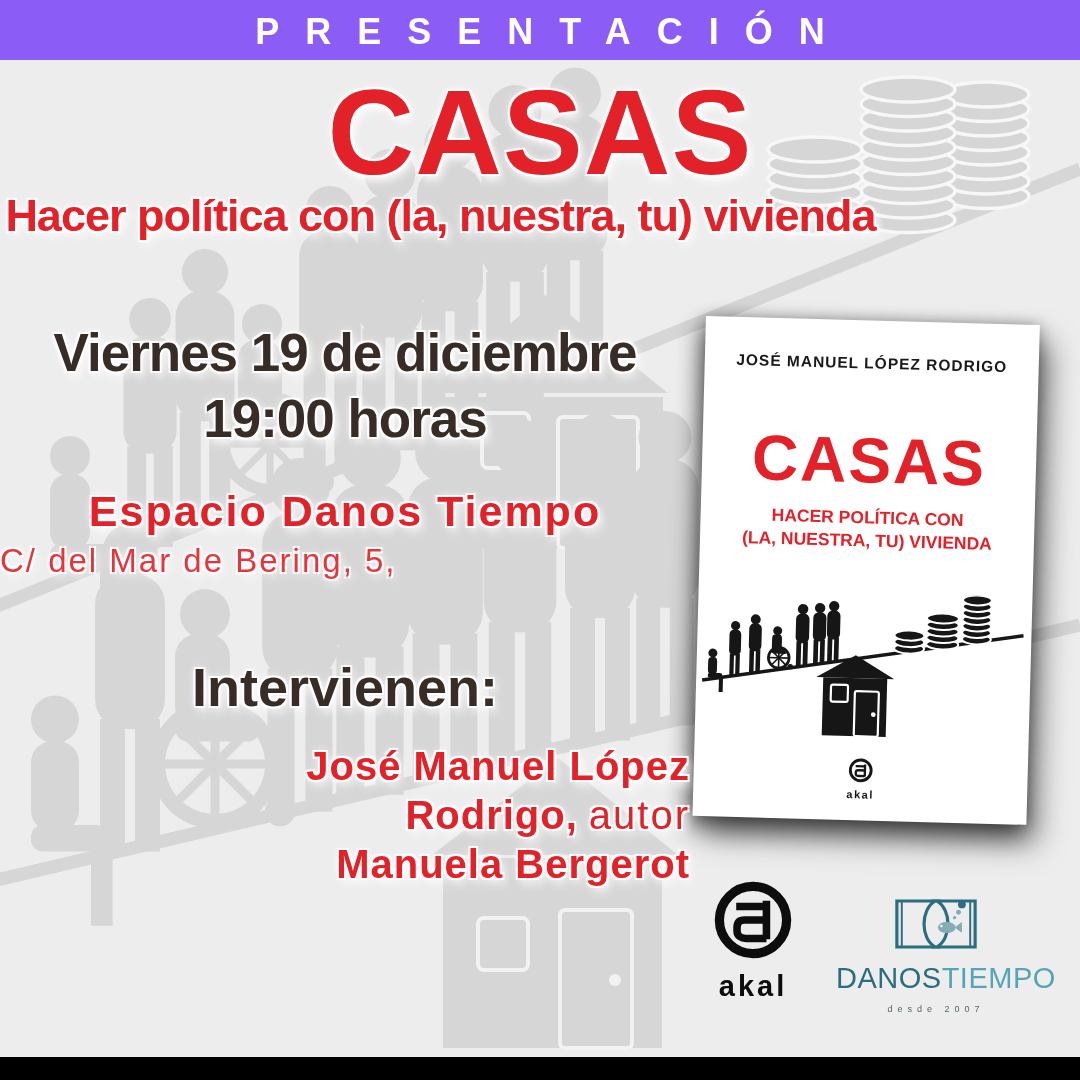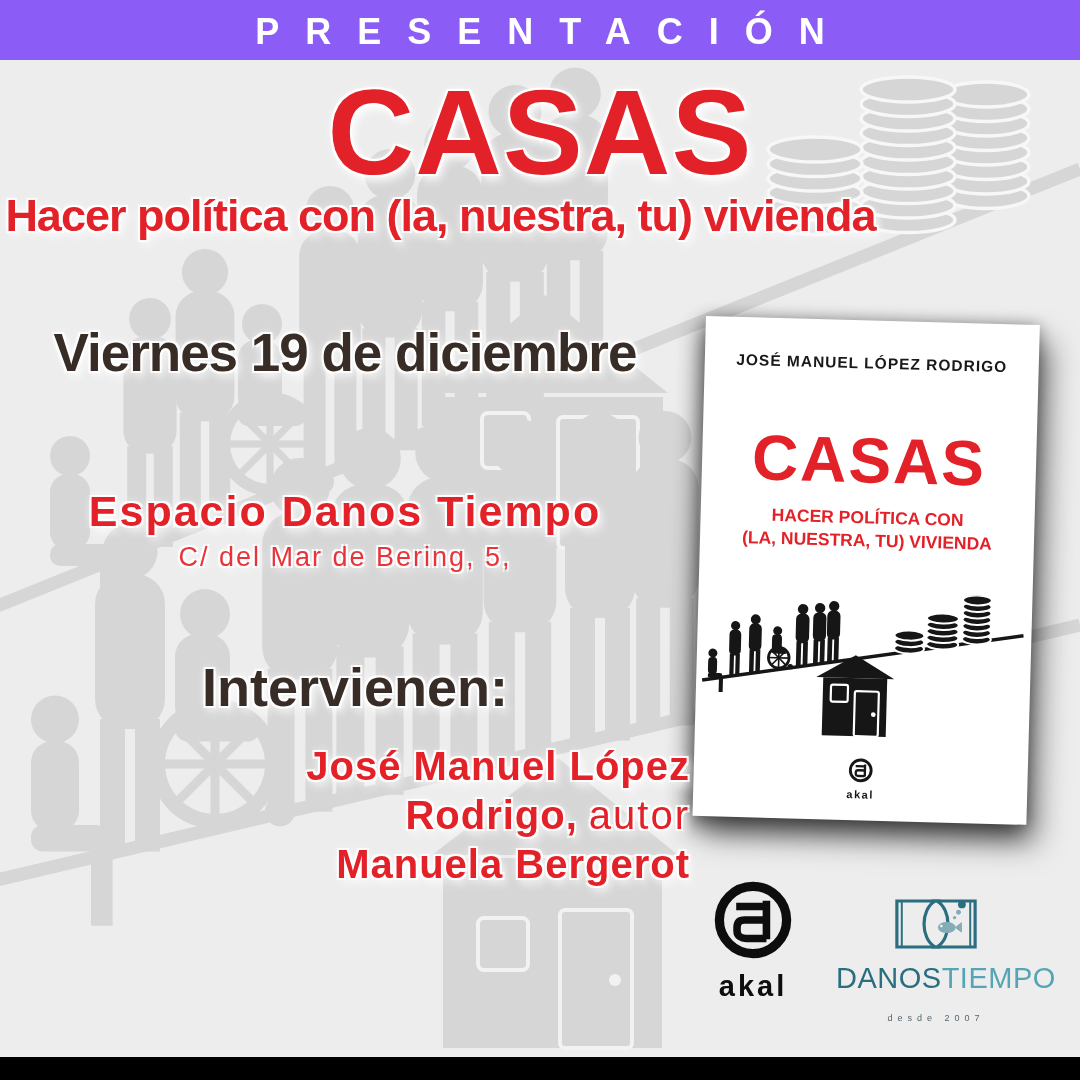--- a/index.html
+++ b/index.html
@@ -39,26 +39,26 @@
   
   .datetime{
     left:0;top:320px;width:690px;text-align:center;z-index:3;
     color:#372d26;font-size:53px;font-weight:800;line-height:1.24;letter-spacing:-1px;
   }
   .venue{
     left:0;top:487px;width:690px;text-align:center;z-index:3;
     color:#e32128;font-size:43px;font-weight:800;letter-spacing:2px;
   }
   .address{
-    left:0;top:541px;width:690px;text-align:center;z-index:3;
-    color:#e8333a;font-size:27px;font-weight:400;letter-spacing:2px;line-height:1.2;
+    left:0;top:541px;width:690px;text-align:left;z-index:3;
+    color:#e8333a;font-size:33px;font-weight:400;letter-spacing:2px;line-height:1.2;
   }
   .speakers-heading{
     left:0;top:656px;width:690px;text-align:center;z-index:3;
-    color:#372d26;font-size:54px;font-weight:800;padding-left:10px;
+    color:#372d26;font-size:54px;font-weight:800;
   }
   .speakers{
     left:0;top:742px;width:690px;text-align:right;z-index:3;
     color:#e32128;font-size:40px;font-weight:800;line-height:1.23;letter-spacing:1px;
   }
   .speakers .role{font-weight:400;margin-left:11px;letter-spacing:2px;}
   
   .book{
     left:706px;top:316px;width:334px;height:500px;background:#fff;z-index:2;
     transform:rotate(1.55deg);transform-origin:top left;
@@ -79,21 +79,21 @@
   .book-illus{position:absolute;left:0;top:272px;}
   .book-pub{position:absolute;left:0;top:437px;width:334px;text-align:center;}
   .book-pub-label{color:#161616;font-size:11px;font-weight:700;letter-spacing:1.5px;margin-top:1px;}
   
   .akal-logo{left:703px;top:878px;width:100px;text-align:center;z-index:3;}
   .akal-label{color:#0d0d0d;font-size:29px;font-weight:800;letter-spacing:3px;margin-top:4px;}
   .dt-logo{left:836px;top:896px;width:200px;text-align:center;z-index:3;}
   .dt-text{margin-top:6px;font-size:29px;font-weight:400;letter-spacing:.5px;white-space:nowrap;}
   .dt-danos{color:#2a6e80;}
   .dt-tiempo{color:#57a5b4;}
-  .dt-tagline{color:#55676d;font-size:9px;letter-spacing:5px;margin-top:18px;}
+  .dt-tagline{color:#55676d;font-size:9px;letter-spacing:5px;margin-top:9px;}
 </style>
 </head>
 <body>
 
 <svg class="layer bg" width="1080" height="1080" viewBox="0 0 1080 1080">
   <defs>
     <g id="p-stand">
       <circle cx="0" cy="-119" r="11"></circle>
       <rect x="-14" y="-110" width="28" height="62" rx="12"></rect>
       <rect x="-12" y="-52" width="10" height="53"></rect>
@@ -197,20 +197,21 @@
 
 <header class="layer top-bar">
   <span>PRESENTACIÓN</span>
 </header>
 
 <h1 class="layer hero-title glow" style="margin:0">CASAS</h1>
 <h2 class="layer hero-subtitle glow" style="margin:0">Hacer política con (la, nuestra, tu) vivienda</h2>
 
 <div class="layer datetime glow">
   <div>Viernes 19 de diciembre</div>
+  <div>19:00 horas</div>
 </div>
 
 <div class="layer venue glow">Espacio Danos Tiempo</div>
 
 <div class="layer address glow">
   <div>C/ del Mar de Bering, 5,</div>
 </div>
 
 <div class="layer speakers-heading glow">Intervienen:</div>
 

